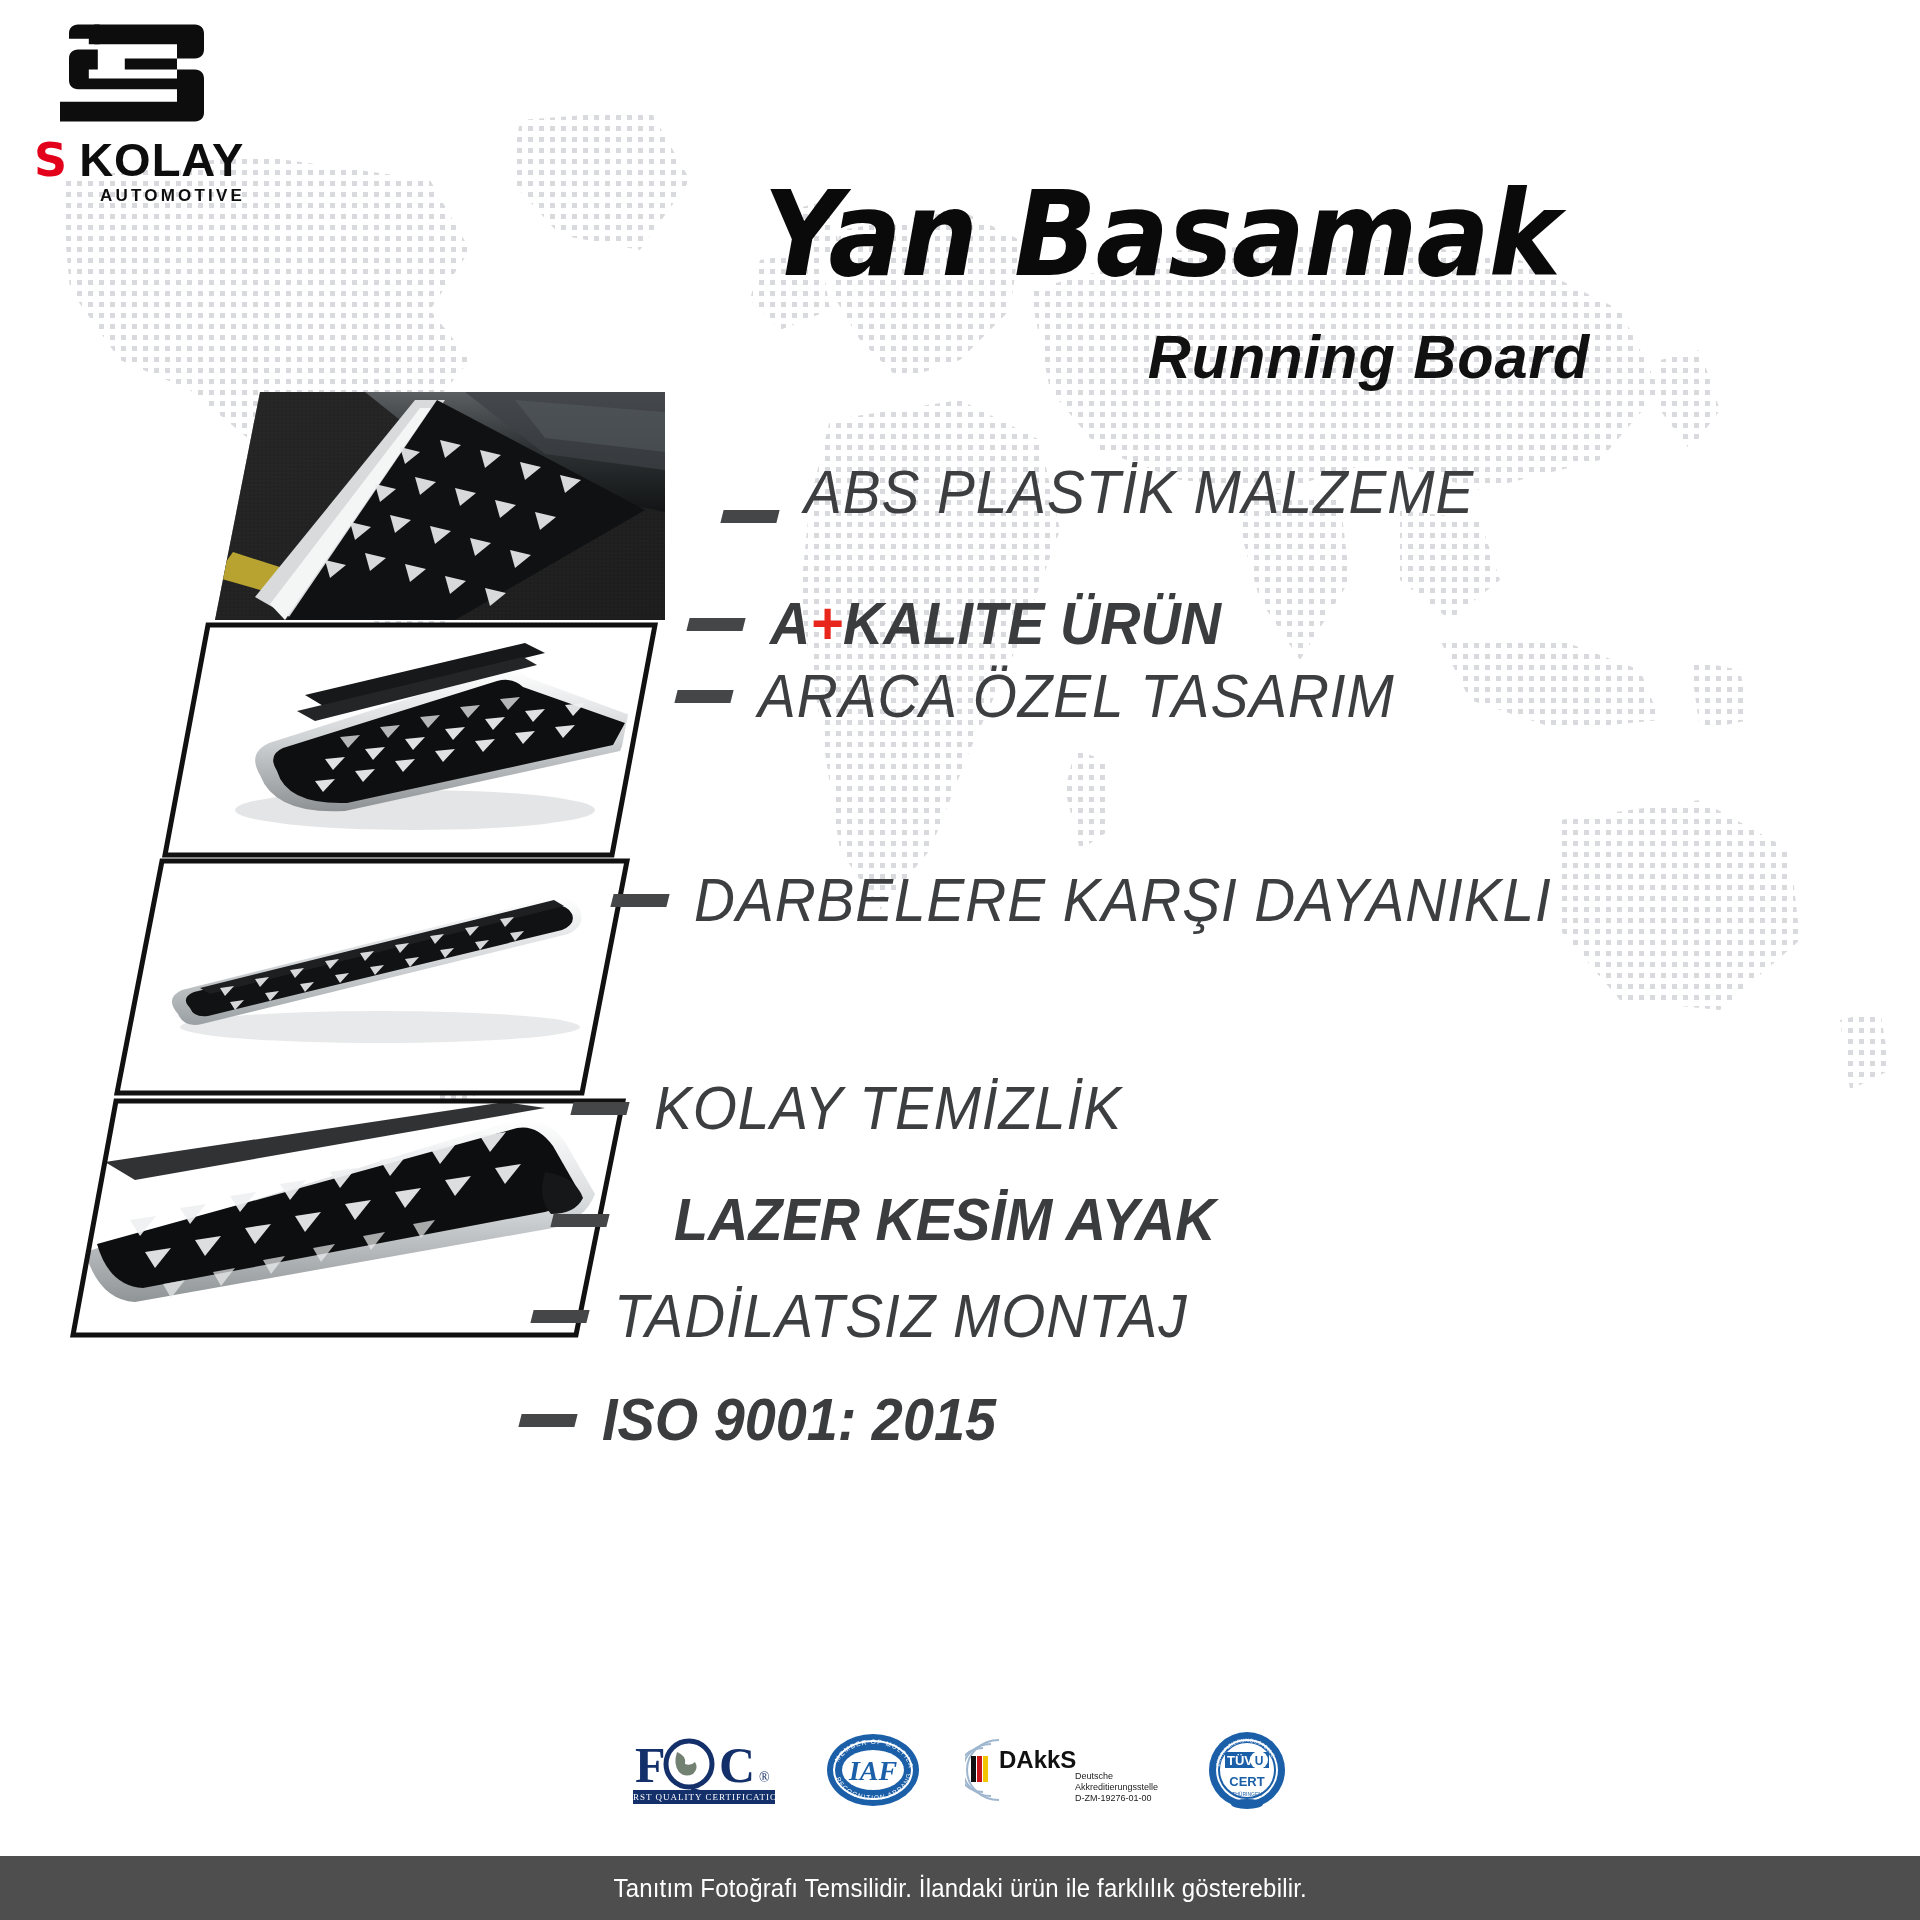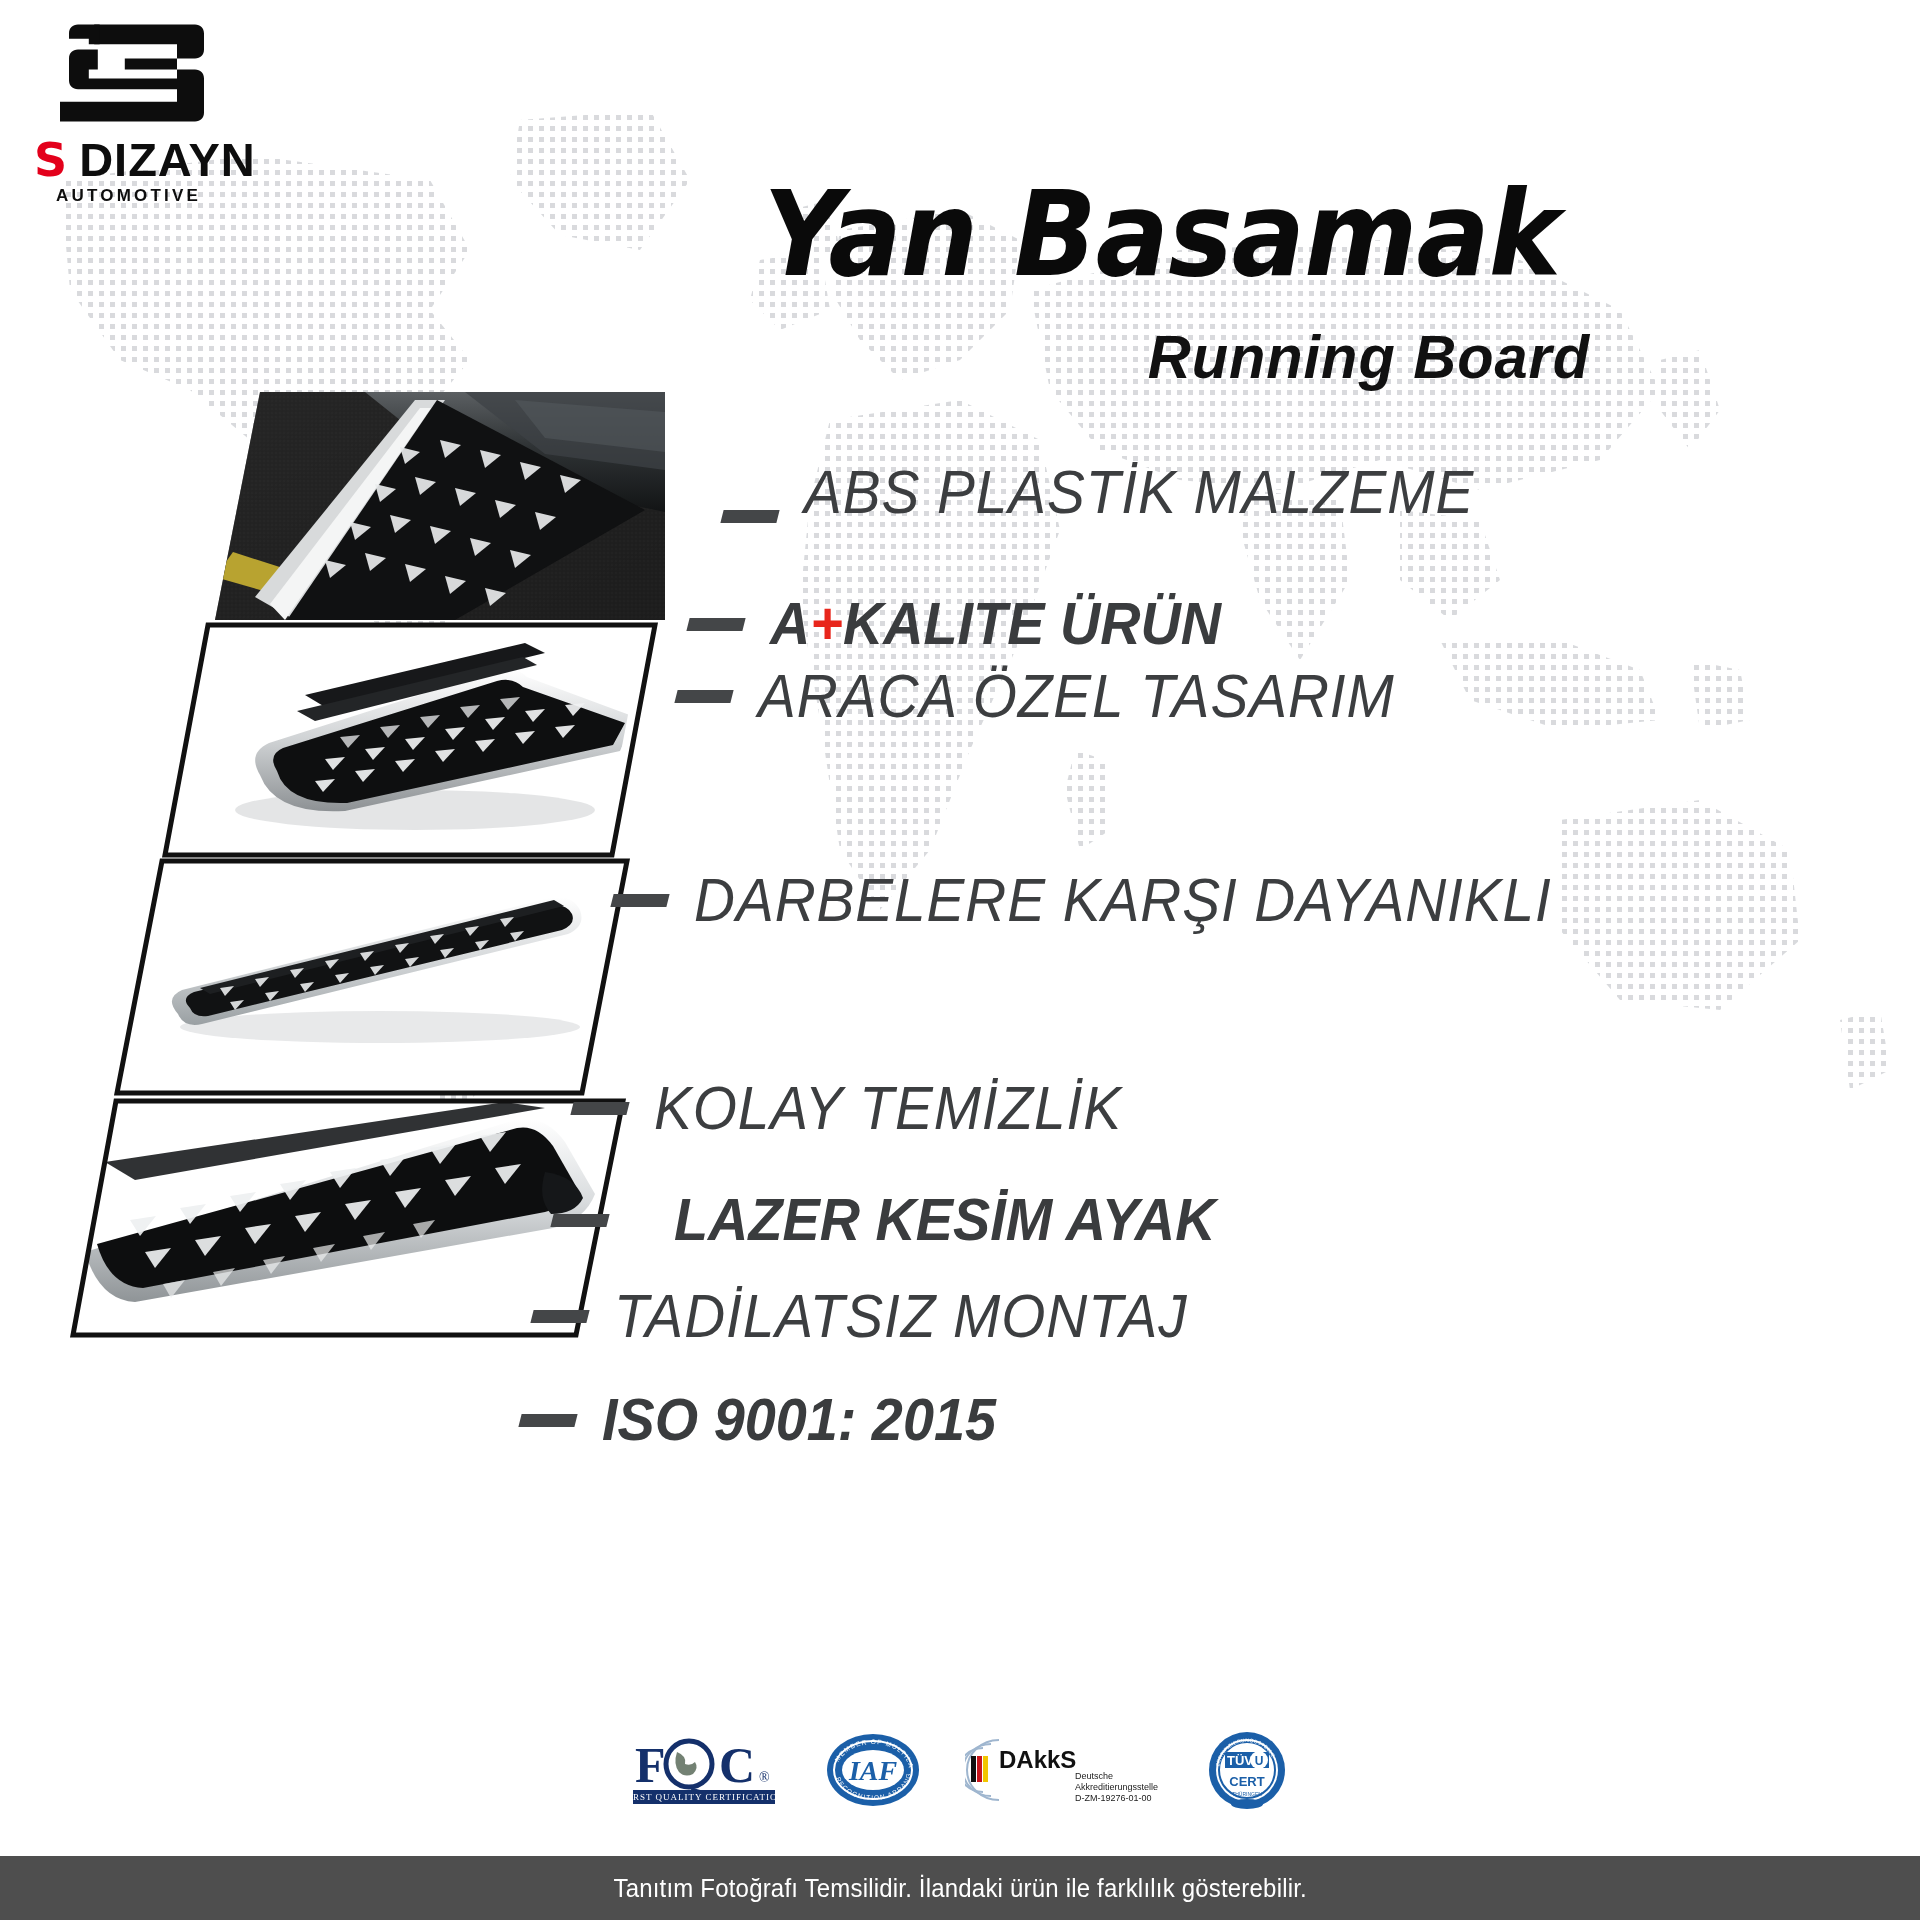--- a/index.html
+++ b/index.html
@@ -31,21 +31,21 @@
     font-family:"DejaVu Sans",sans-serif;
     letter-spacing:-1px;line-height:1;
   }
   .logo-dizayn{
     font-size:47px;font-weight:bold;color:#0d0d0d;
     letter-spacing:1px;line-height:1;margin-left:13px;
     font-family:"Liberation Sans",sans-serif;
   }
   .logo-auto{
     font-size:17px;font-weight:bold;color:#0d0d0d;
-    letter-spacing:3.2px;margin-left:28px;margin-top:3px;
+    letter-spacing:3.2px;margin-left:72px;margin-top:3px;
     font-family:"Liberation Sans",sans-serif;
   }
 
   
   .title-main{
     position:absolute;
     left:0;top:175px;width:1560px;
     text-align:right;
     font-family:"DejaVu Sans",sans-serif;
     font-weight:bold;font-style:italic;
@@ -184,21 +184,21 @@
     </svg>
   </div>
 
   <div class="logo-block">
     <svg class="logo-mark" viewBox="0 0 200 120" xmlns="http://www.w3.org/2000/svg">
       <path fill="#0d0d0d" d="M58 6 L170 6 C176 6 180 10 180 16 L180 34 C180 40 176 44 170 44 L92 44 L92 56 L170 56 C176 56 180 60 180 66 L180 104 C180 110 176 114 170 114 L20 114 L20 92 L150 92 L150 78 L40 78 C34 78 30 74 30 68 L30 44 C30 38 34 34 40 34 L62 34 L62 56 L52 56 L52 66 L150 66 L150 28 L58 28 Z"></path>
       <path fill="#0d0d0d" d="M30 16 C30 10 34 6 40 6 L64 6 L64 28 L52 28 L52 22 L30 22 Z"></path>
     </svg>
     <div class="logo-word">
       <span class="logo-s">S</span>
-      <span class="logo-dizayn">DIZAYN</span>
+      <span class="logo-dizayn">KOLAY</span>
     </div>
     <div class="logo-auto">AUTOMOTIVE</div>
   </div>
 
   <div class="title-main">Yan Basamak</div>
   <div class="title-sub">Running Board</div>
 
   <div class="panel" style="left:215px;top:392px;width:450px;height:228px;
        clip-path:polygon(10% 0%, 100% 0%, 100% 100%, 0% 100%);">
     <svg width="450" height="228" viewBox="0 0 450 228" preserveAspectRatio="none" xmlns="http://www.w3.org/2000/svg">

